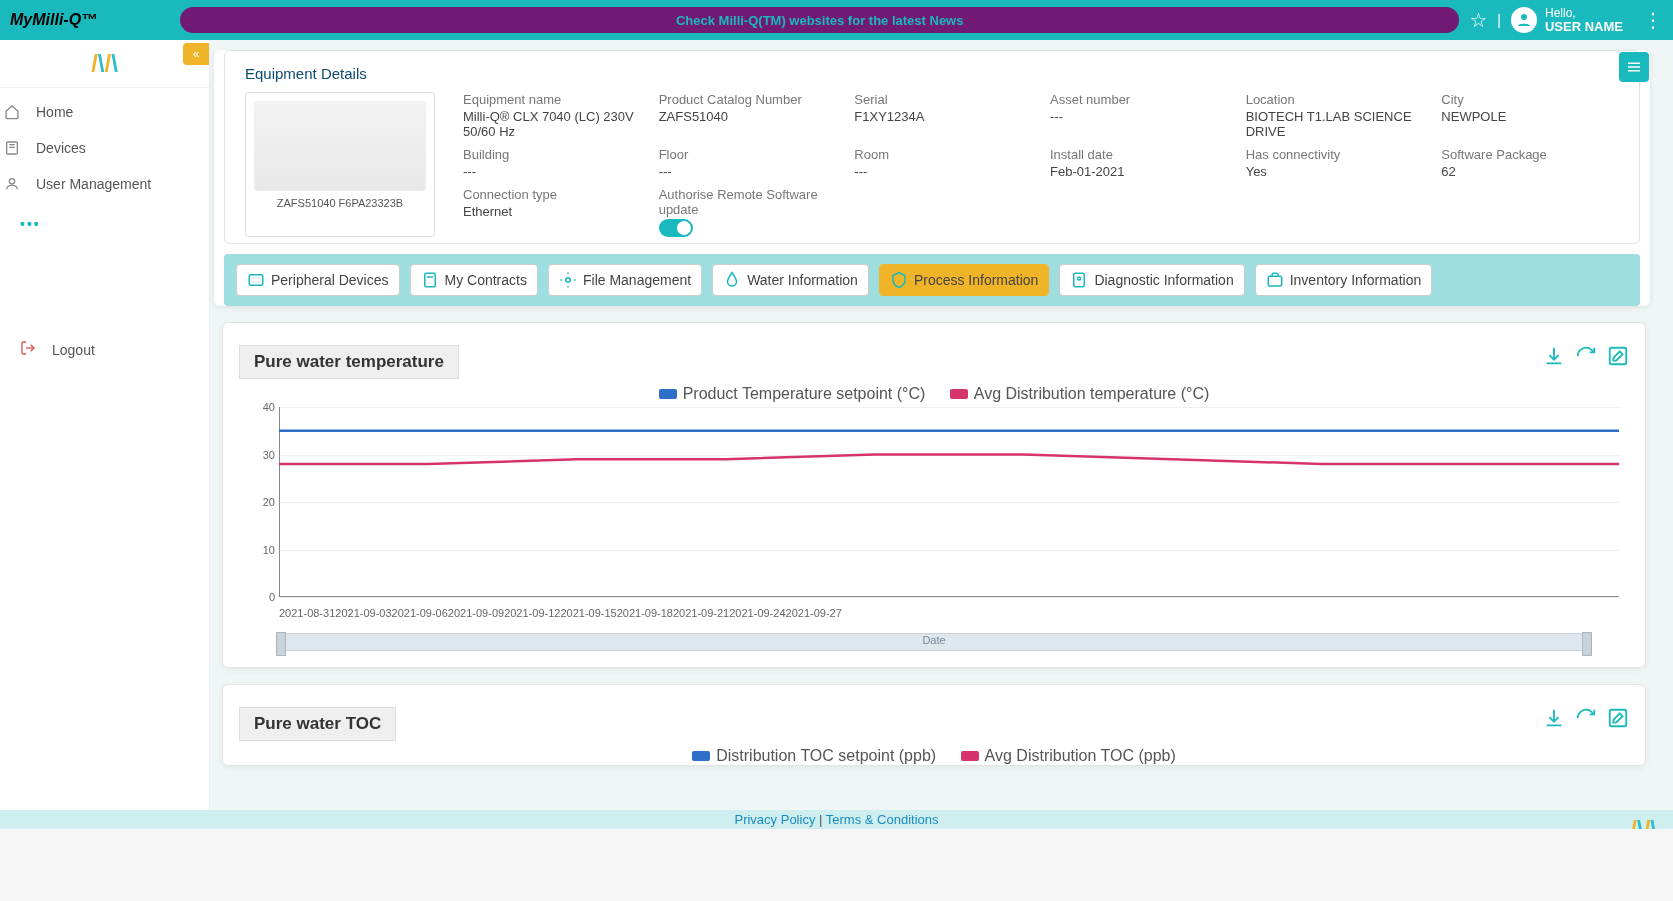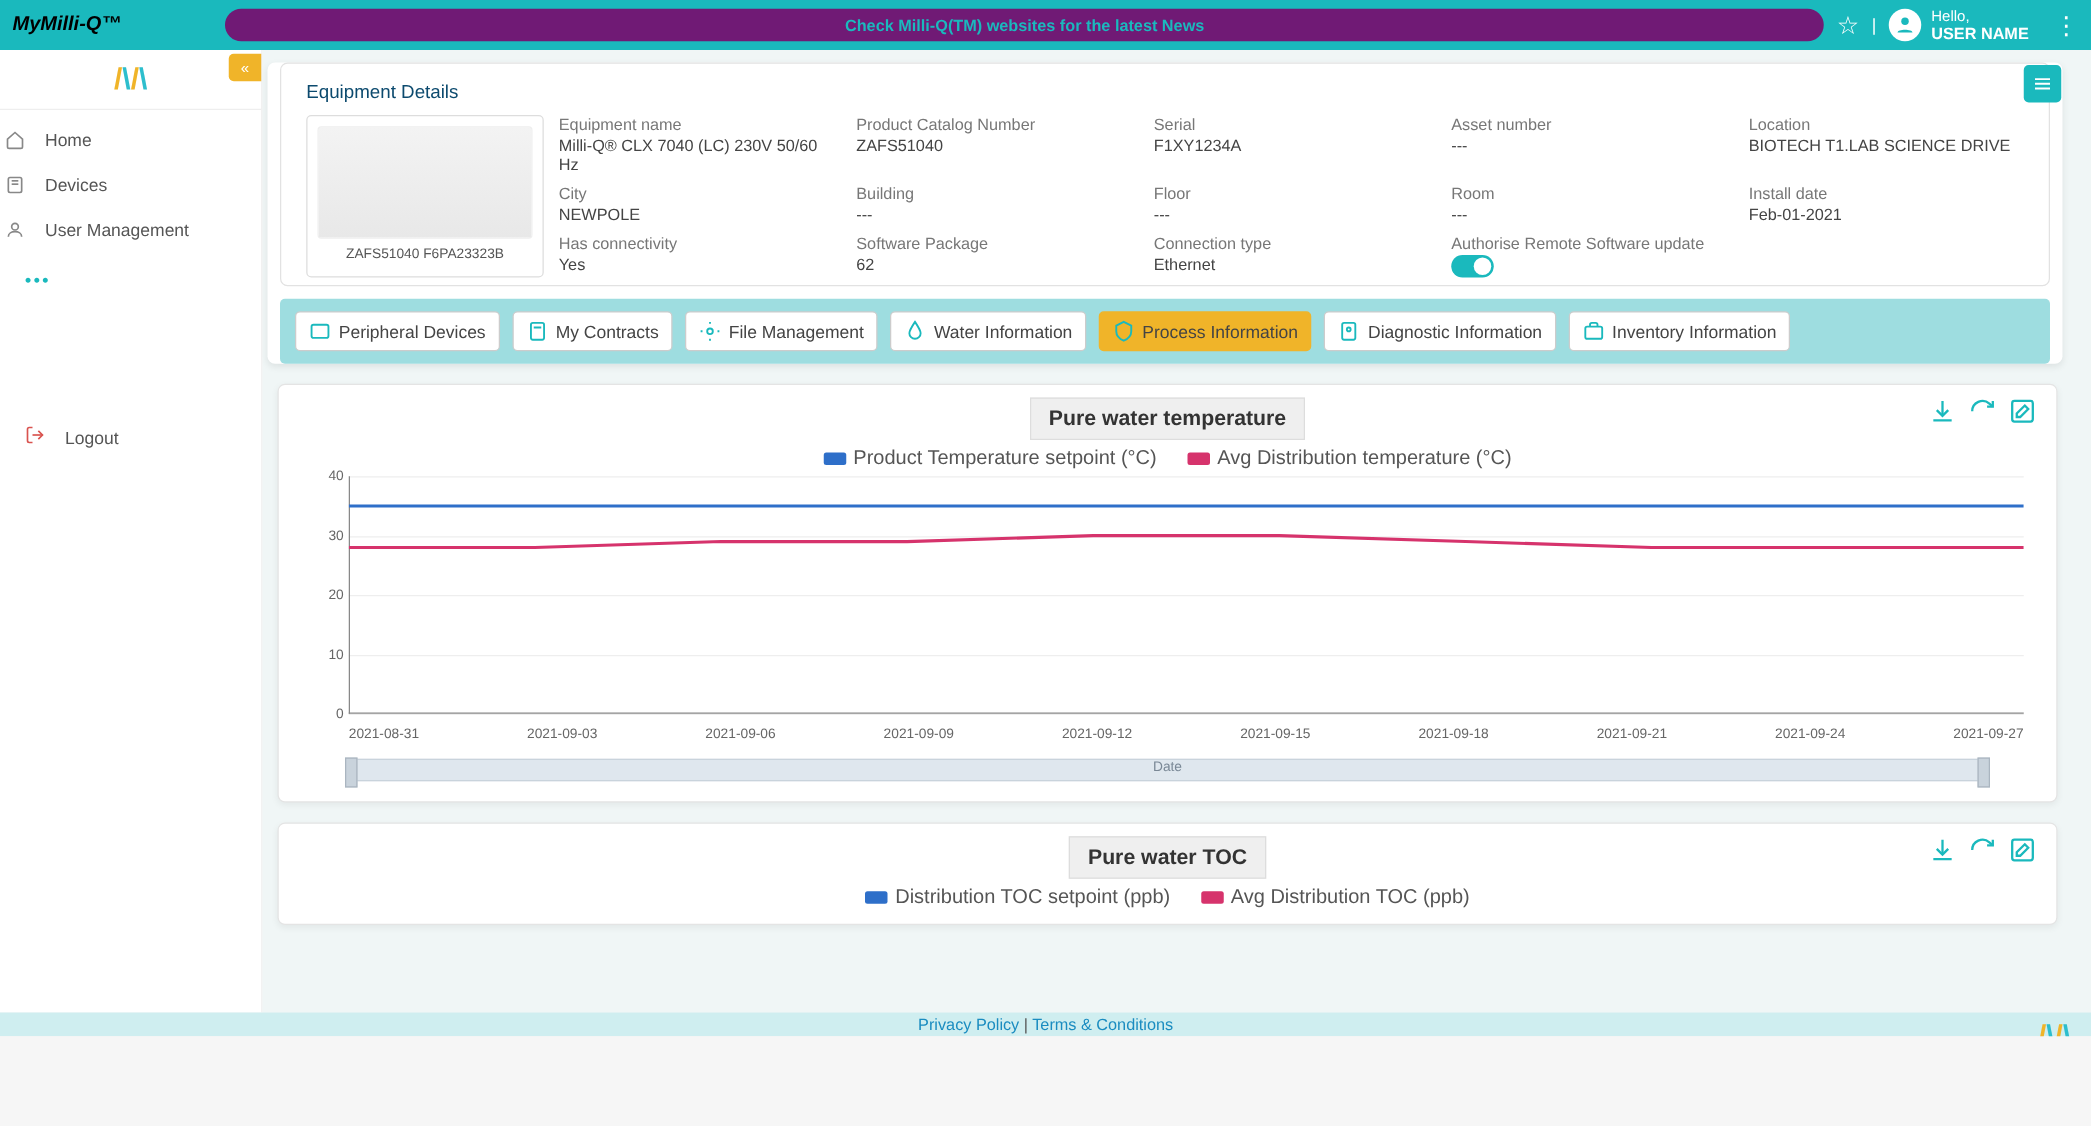--- a/index.html
+++ b/index.html
@@ -27,47 +27,47 @@
 .logout .nicon {color:#d9534f; margin-right:16px;}
 .main { flex:1; background:#f0f6f6; padding: 0 15px 0 0; position:relative;}
 .card { background:#fff; border-radius:6px; box-shadow:0 2px 6px rgba(0,0,0,0.08); margin:10px 8px 0 4px;}
 .menu-btn { position:absolute; right:24px; top:12px; width:30px; height:30px; background:#1ab9bd; border-radius:4px; color:#fff; display:flex;align-items:center;justify-content:center; cursor:pointer;}
 .eq-details { padding: 14px 20px 6px 20px; border:1px solid #e2e2e2; border-radius:6px; margin:10px;}
 .eq-title { color:#0c4a6e; font-size:15px; margin-bottom:10px;}
 .eq-grid { display:flex; gap:12px;}
 .eq-img { width:190px; border:1px solid #ddd; border-radius:4px; text-align:center; padding:8px;}
 .eq-img .ph { width:100%; height:90px; background:linear-gradient(180deg,#f3f3f3,#e8e8e8); border:1px solid #eee; border-radius:3px; display:flex;align-items:flex-end;justify-content:center;}
 .eq-img .cap { font-size:11px; color:#555; margin-top:6px;}
-.eq-fields { flex:1; display:grid; grid-template-columns: repeat(5, 1fr); gap: 8px 18px;}
+.eq-fields { flex:1; display:grid; grid-template-columns: repeat(6, 1fr); gap: 8px 18px; margin-left: 16px;}
 .fld .lbl { color:#777; font-size:13px; margin-bottom:2px;}
 .fld .val { color:#444; font-size:13px;}
 .toggle { width:34px; height:18px; background:#1ab9bd; border-radius:10px; position:relative; display:inline-block; vertical-align:middle;}
 .toggle::after { content:""; width:14px;height:14px; background:#fff; border-radius:50%; position:absolute; top:2px; right:2px;}
 .tabbar { background:#9edde0; padding:10px 12px; margin:6px 10px 0 10px; display:flex; gap:10px; border-radius:4px;}
 .tab { background:#fff; border:1px solid #ccc; border-radius:4px; padding:6px 10px; display:flex; align-items:center; gap:6px; cursor:pointer; color:#444; font-size:14px;}
 .tab.active { background:#f0b429; border-color:#f0b429; }
 .tab svg { width:18px; height:18px; color:#1ab9bd;}
 .chart-card { margin:16px 12px; background:#fff; border:1px solid #e4e4e4; border-radius:6px; padding:10px 16px 16px 16px; box-shadow:0 2px 6px rgba(0,0,0,0.06);}
-.chart-head { display:flex; justify-content:center; position:relative; margin-bottom:6px;}
+.chart-head { display:flex; position:relative; margin-bottom:6px;margin-top:12px;}
 .chart-title { background:#efefef; border:1px solid #ddd; padding:6px 14px; font-weight:bold; font-size:17px;}
 .chart-tools { position:absolute; right:0; top:0; display:flex; gap:10px; color:#1ab9bd;}
 .chart-tools span { cursor:pointer; font-size:20px;}
 .legend { text-align:center; font-size:16px; color:#555; margin-bottom:4px;}
 .lg-item { display:inline-flex; align-items:center; margin: 0 10px;}
 .swatch { width:18px; height:10px; display:inline-block; margin-right:6px; border-radius:2px;}
 .sw-blue { background:#2e6fc9;}
 .sw-red { background:#d6336c;}
 .plot { position:relative; height:220px; margin-left:40px; margin-right:10px;}
 .yaxis { position:absolute; left:-34px; top:0; bottom:30px; width:30px;}
 .ytick { position:absolute; right:0; font-size:11px; color:#666; transform:translateY(50%);}
 .grid { position:absolute; left:0; right:0; top:0; bottom:30px;}
 .gline { position:absolute; left:0; right:0; height:1px; background:#eee;}
 .axis-x { position:absolute; bottom:30px; left:0; right:0; height:1px; background:#888;}
 .axis-y { position:absolute; bottom:30px; left:0; top:0; width:1px; background:#888;}
-.xticks { position:absolute; left:0; right:0; bottom:8px; display:flex; justify-content:space-between; font-size:11px; color:#666;gap:46px;}
+.xticks { position:absolute; left:0; right:16px; bottom:8px; display:flex; font-size:11px; color:#666;}
 .date-scroll { height:18px; background:#dfe7ee; border:1px solid #c9d3dc; margin:6px 40px 0 40px; display:flex;align-items:flex-start;justify-content:center; color:#7a8896; font-size:11px; position:relative;}
 .date-scroll::before,.date-scroll::after{content:"";position:absolute;top:-2px;width:8px;height:22px;background:#c9d3dc;border:1px solid #aab5c0;}
 .date-scroll::before{left:-4px;} .date-scroll::after{right:-4px;}
 svg.chartline { position:absolute; left:0; top:0; width:100%; height:calc(100% - 30px);}
 .footer { background:#cfeef0; text-align:center; padding:2px; font-size:13px; color:#555; position:relative;}
 .footer a { color:#1a8cc0; text-decoration:none; cursor:pointer;}
 .footer .corner{ position:absolute; right:16px; top:6px;}
 </style>
 </head>
 <body>

